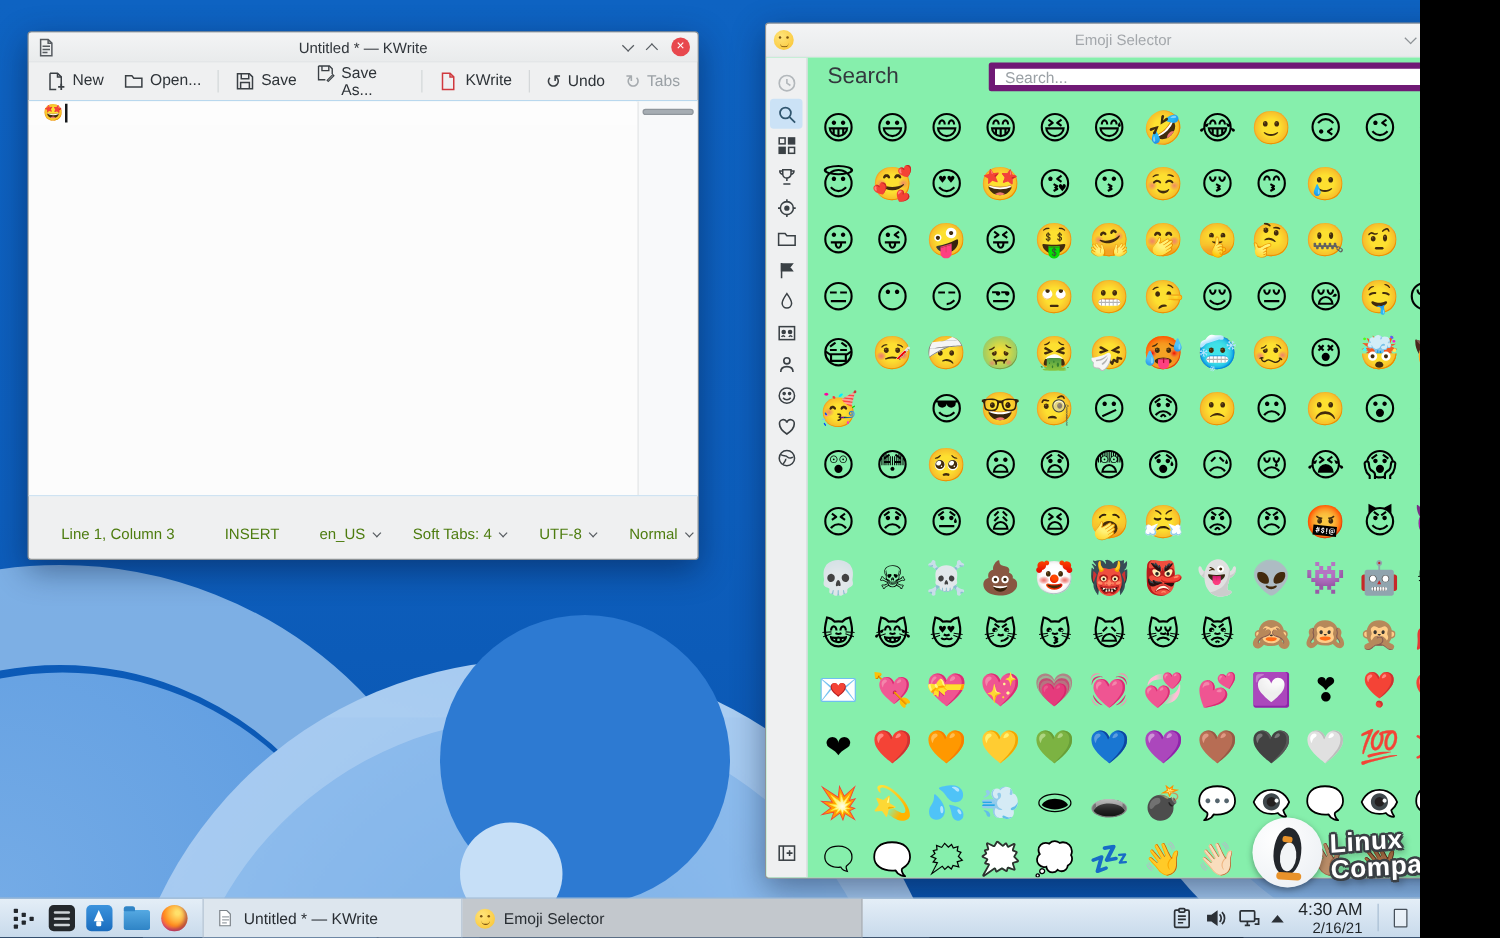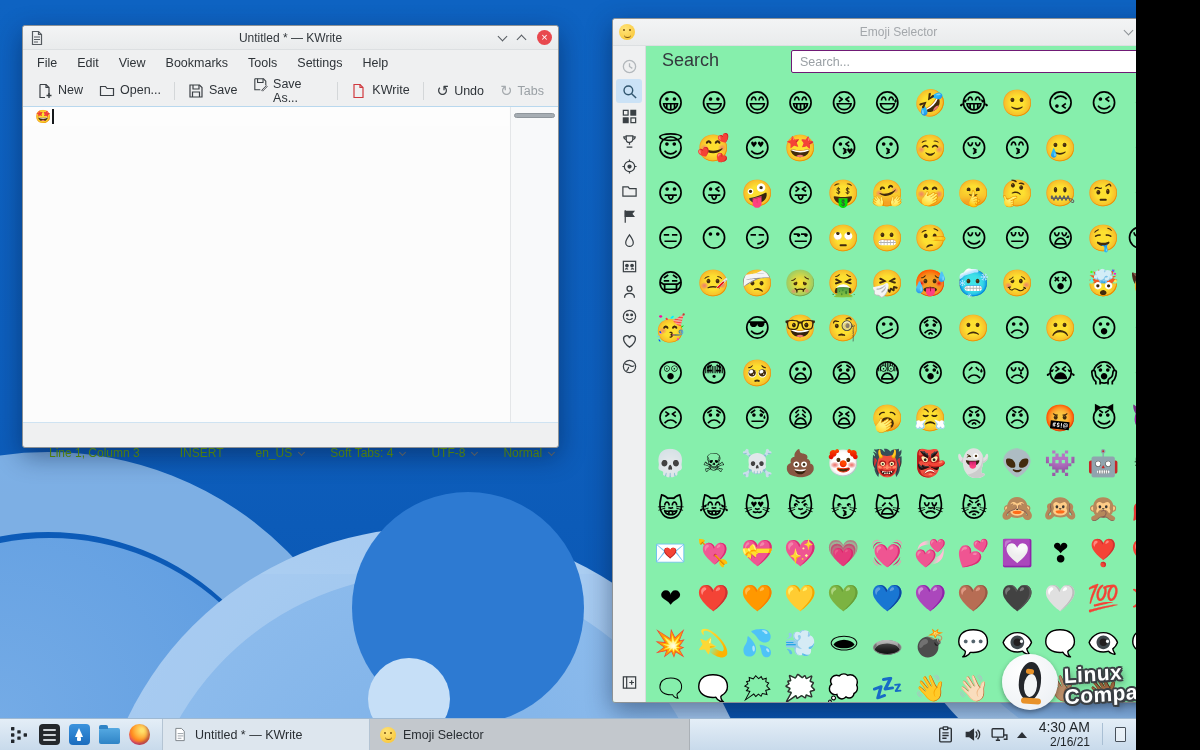--- a/index.html
+++ b/index.html
@@ -56,21 +56,21 @@
   #emojiwin .titlebar{height:27px;}
   .ewrap{position:absolute;left:0;top:27px;right:0;bottom:0;background:#86efac;border-radius:0 0 3px 3px;overflow:hidden;}
   .esidebar{position:absolute;left:0;top:0;bottom:0;width:33px;background:#eff0f1;border-right:1px solid #dadcde;display:flex;flex-direction:column;align-items:center;padding-top:8px;gap:1px;}
   .cat{width:26px;height:24px;display:flex;align-items:center;justify-content:center;border-radius:3px;color:#3a4045;}
   .cat svg{width:17px;height:17px;}
   .cat.dimmed{color:#b3b8bc;}
   .cat.selected{background:#cbe2f6;color:#31566f;}
   .cat.bottom{margin-top:auto;margin-bottom:8px;}
   .eheader{position:absolute;left:33px;right:0;top:0;height:32px;}
   .eheader .htitle{position:absolute;left:16px;top:4px;font-size:18px;color:#33383d;}
-  .eheader input{position:absolute;left:145px;right:10px;top:4px;height:23px;border:1px solid #701a75;border-radius:2px;background:#fff;padding:0 8px;font-size:12.5px;color:#2c3136;outline:none;}
+  .eheader input{position:absolute;left:145px;right:10px;top:4px;height:23px;border:5px solid #701a75;border-radius:2px;background:#fff;padding:0 8px;font-size:12.5px;color:#2c3136;outline:none;}
   .eheader input::placeholder{color:#9aa0a5;}
   .egrid{position:absolute;left:36px;right:15px;top:34px;bottom:0;display:grid;grid-template-columns:repeat(12,1fr);grid-auto-rows:45px;overflow:hidden;}
   .emoji-cell{display:flex;align-items:center;justify-content:center;font-size:26px;line-height:1;font-family:"DejaVu Sans",sans-serif;}
   .evscroll{position:absolute;right:3px;top:38px;width:8px;}
   .evthumb{width:8px;height:22px;border-radius:4px;background:#b5bbc0;}
 
   
   #watermark{position:absolute;left:1002px;top:650px;width:196px;height:64px;z-index:40;display:flex;align-items:center;pointer-events:none;}
   .wm-circle{width:56px;height:56px;border-radius:50%;background:radial-gradient(circle at 35% 30%,#ffffff,#e9edf2);box-shadow:0 2px 5px rgba(0,0,0,.35);position:relative;flex:none;}
   .penguin-body{position:absolute;left:17px;top:8px;width:22px;height:38px;background:#23262b;border-radius:50% 50% 46% 46%;transform:rotate(6deg);}
@@ -133,29 +133,20 @@
           </svg>
       </span>
       <span class="title">Untitled * — KWrite</span>
       <span class="tb-btns">
         <span class="chev"></span>
         <span class="chev up"></span>
         <span class="closebtn">×</span>
       </span>
     </div>
 
-    <div class="menubar">
-      <span>File</span>
-      <span>Edit</span>
-      <span>View</span>
-      <span>Bookmarks</span>
-      <span>Tools</span>
-      <span>Settings</span>
-      <span>Help</span>
-    </div>
 
     <div class="toolbar">
       <span class="tbtn">
         <span class="ticon">
           <svg viewBox="0 0 16 16" fill="none" stroke="currentColor" stroke-width="1.2">
               <path d="M3 1.5h6l3 3V12"></path>
               <path d="M9 1.5v3h3"></path>
               <path d="M3 1.5V14.5h5"></path>
               <path d="M9.5 12.5h5M12 10v5" stroke-width="1.4"></path>
             </svg>

